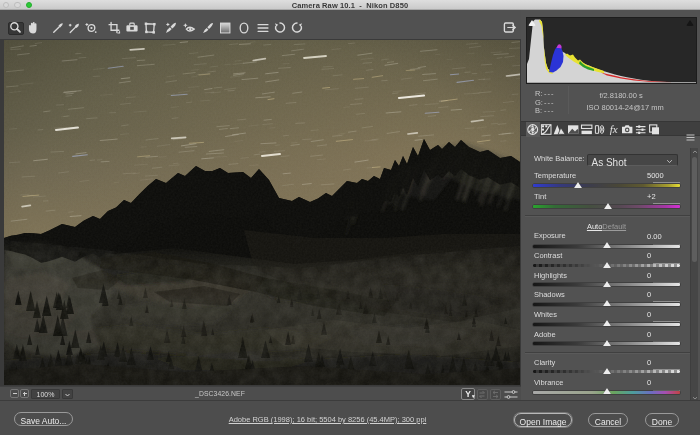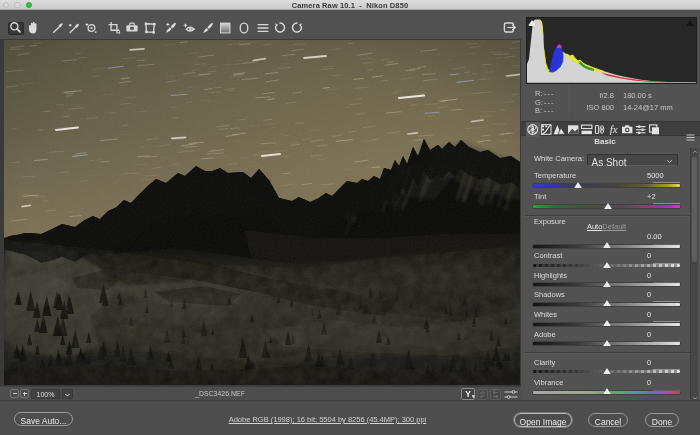--- a/index.html
+++ b/index.html
@@ -743,21 +743,21 @@
 .clipL,.clipR{position:absolute;top:1.5px;width:9px;height:7px}
 .clipL{left:1px}.clipR{right:1px}
 .clipL:after{content:"";position:absolute;left:0;top:0;border-left:4.5px solid transparent;border-right:4.5px solid transparent;border-bottom:6px solid #f2f2f2;border-radius:2px}
 .clipR:after{content:"";position:absolute;left:0;top:0;border-left:4.5px solid transparent;border-right:4.5px solid transparent;border-bottom:6px solid #151515;border-radius:2px}
 .vline{position:absolute;left:47px;top:76px;width:1px;height:28px;background:#5a5a5a}
 .info .rgb{position:absolute;left:14px;color:#c6c6c6;font-size:7.5px}
 .info .rl{display:inline-block;width:9px}
 .info .rv{letter-spacing:1px}
 .info .exif{position:absolute;left:36px;width:132px;color:#c6c6c6;font-size:7.5px}
 .info .e1{display:inline-block;width:57px;text-align:right}
-.info .e2{display:inline-block;margin-left:9px}
+.info .e2{display:inline-block;}
 .tabs{position:absolute;left:0px;top:110.5px;width:179px;height:15px;background:#3f3f3f;border-top:1px solid #363636;border-bottom:1px solid #363636}
 .tabsel{position:absolute;left:5px;top:0;width:13.5px;height:15px;background:#5a5a5a}
 .hdr{position:absolute;left:0;top:126.5px;width:168px;text-align:center;font-size:8px;font-weight:bold;color:#dcdcdc}
 .lbl{position:absolute;left:13px;font-size:7.5px;color:#dcdcdc}
 .val{position:absolute;left:126px;font-size:7.5px;color:#e4e4e4}
 .uline{position:absolute;left:132px;width:27px;height:1px;background:#909090}
 .track{position:absolute;left:12px;width:147px;height:3px;border-radius:1px;box-shadow:0 0 0 0.5px #2e2e2e}
 .lingrad_temp{background:linear-gradient(90deg,#2f3bd0,#35397e 18%,#3c3c4c 38%,#494737 58%,#5e5930 75%,#a89f2e 92%,#e6de36)}
 .lingrad_tint{background:linear-gradient(90deg,#29a52d,#336a36 15%,#44503f 38%,#554952 58%,#6d4a68 72%,#a636a6 90%,#d630d6)}
 .lingrad_exp{background:linear-gradient(90deg,#161616,#3a3a3a 30%,#888 65%,#e6e6e6)}
@@ -850,44 +850,43 @@
               <rect x="0.8" y="-1" width="2" height="2.4" fill="#e2e2e2" stroke="none"></rect>
               <rect x="-2.5" y="2.1" width="2" height="2.4" fill="#e2e2e2" stroke="none"></rect>
             </g>
 <g transform="translate(133.2,7.5)">
               <rect x="-4.6" y="-4.6" width="7.2" height="7.2" fill="none" stroke="#e2e2e2" stroke-width="1.1"></rect>
               <rect x="-2.2" y="-2.2" width="7" height="7"></rect>
             </g>
 </g>
         </svg>
       </div>
-<div class="hdr">Basic</div>
       <svg width="9" height="7" viewBox="0 0 9 7" style="position:absolute;left:164.5px;top:124px">
         <path d="M0.5 1 h8 M0.5 3.5 h8 M0.5 6 h8" stroke="#c4c4c4" stroke-width="1"></path>
       </svg>
-<div class="lbl" style="top:144.3px">White Camera:</div>
+<div class="lbl" style="top:144.3px">White Balance:</div>
 <div class="dd">
         <span>As Shot</span>
         <svg width="7" height="5" viewBox="0 0 7 5" style="position:absolute;right:4px;top:3.5px">
           <path d="M1.2 1.2 L3.5 3.6 L5.8 1.2" stroke="#bbb" stroke-width="1" fill="none"></path>
         </svg>
       </div>
 <div class="lbl" style="top:160.8px">Temperature</div>
 <div class="val" style="top:160.8px">5000</div>
 <div class="uline" style="top:172.2px"></div>
 <div class="track lingrad_temp" style="top:174.3px"></div>
 <div class="thumb" style="left:52.5px;top:171.5px"></div>
 <div class="lbl" style="top:181.8px">Tint</div>
 <div class="val" style="top:181.8px">+2</div>
 <div class="uline" style="top:193.2px"></div>
 <div class="track lingrad_tint" style="top:195.2px"></div>
 <div class="thumb" style="left:82.5px;top:192.4px"></div>
 <div class="hsep" style="top:204.5px"></div>
 <div class="auto"><u class="a1">Auto</u><u class="a2">Default</u></div>
-<div class="lbl" style="top:207px">Exposure</div>
+<div class="lbl" style="top:221px">Exposure</div>
 <div class="val" style="top:222.1px">0.00</div>
 <div class="uline" style="top:233.5px"></div>
 <div class="track lingrad_exp" style="top:234.6px"></div>
 <div class="thumb" style="left:81.0px;top:231.8px"></div>
 
 <div class="lbl" style="top:241.3px">Contrast</div>
 <div class="val" style="top:241.3px">0</div>
 <div class="uline" style="top:252.7px"></div>
 <div class="track lingrad_exp dashed" style="top:253.8px"></div>
 <div class="thumb" style="left:81.0px;top:251.0px"></div>

